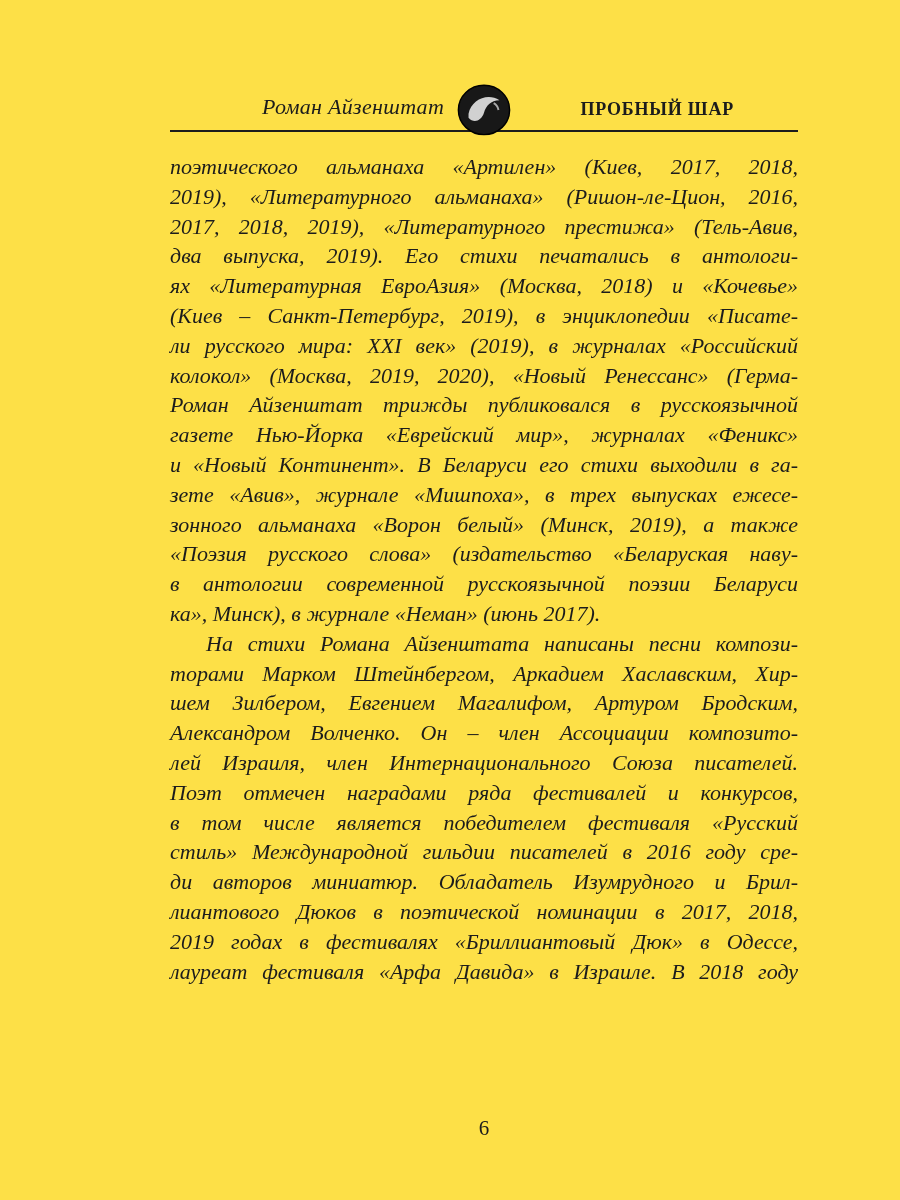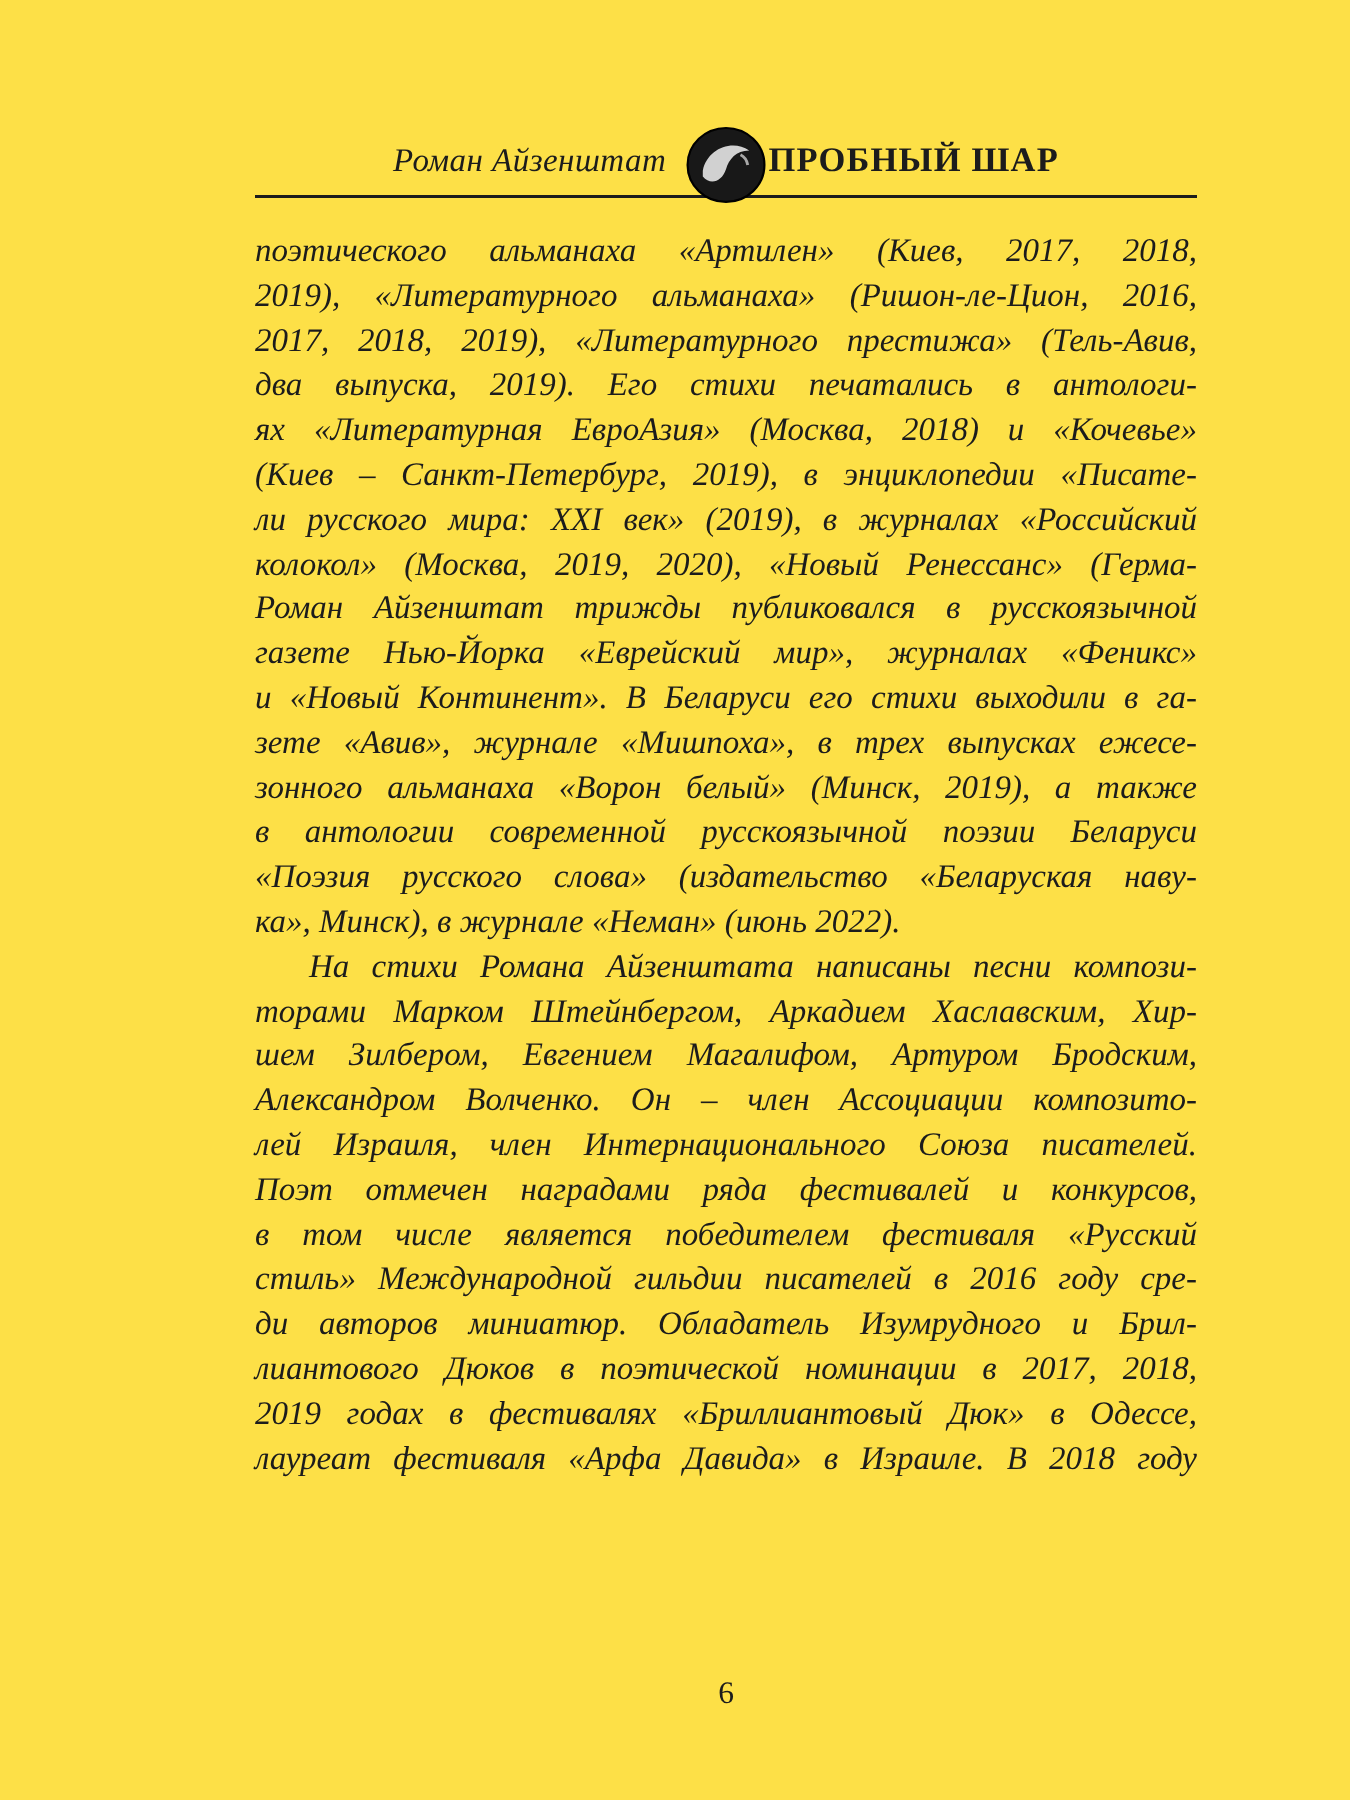--- a/index.html
+++ b/index.html
@@ -27,23 +27,23 @@
     border-bottom: 2px solid #1c1c1c;
   }
   .running-author {
     margin-left: 92px;
     font-style: italic;
     font-size: 22px;
     letter-spacing: 0.3px;
     white-space: nowrap;
   }
   .running-title {
-    margin-right: 92px;
+    margin-right: 64px;
     font-weight: bold;
-    font-size: 23px;
+    font-size: 18px;
     letter-spacing: 0.8px;
     white-space: nowrap;
   }
   .emblem {
     position: absolute;
     left: 50%;
     top: -6px;
     transform: translateX(-50%);
     width: 58px;
     height: 58px;
@@ -102,23 +102,23 @@
         <div class="line">два выпуска, 2019). Его стихи печатались в антологи-</div>
         <div class="line">ях «Литературная ЕвроАзия» (Москва, 2018) и «Кочевье»</div>
         <div class="line">(Киев – Санкт-Петербург, 2019), в энциклопедии «Писате-</div>
         <div class="line">ли русского мира: XXI век» (2019), в журналах «Российский</div>
         <div class="line">колокол» (Москва, 2019, 2020), «Новый Ренессанс» (Герма-</div>
         <div class="line">Роман Айзенштат трижды публиковался в русскоязычной</div>
         <div class="line">газете Нью-Йорка «Еврейский мир», журналах «Феникс»</div>
         <div class="line">и «Новый Континент». В Беларуси его стихи выходили в га-</div>
         <div class="line">зете «Авив», журнале «Мишпоха», в трех выпусках ежесе-</div>
         <div class="line">зонного альманаха «Ворон белый» (Минск, 2019), а также</div>
+        <div class="line">«Поэзия русского слова» (издательство «Беларуская наву-</div>
         <div class="line">в антологии современной русскоязычной поэзии Беларуси</div>
-        <div class="line">«Поэзия русского слова» (издательство «Беларуская наву-</div>
-        <div class="line no-justify">ка», Минск), в журнале «Неман» (июнь 2022).</div>
+        <div class="line no-justify">ка», Минск), в журнале «Неман» (июнь 2017).</div>
       </div>
       <div class="para">
         <div class="line indent">На стихи Романа Айзенштата написаны песни компози-</div>
         <div class="line">торами Марком Штейнбергом, Аркадием Хаславским, Хир-</div>
         <div class="line">шем Зилбером, Евгением Магалифом, Артуром Бродским,</div>
         <div class="line">Александром Волченко. Он – член Ассоциации композито-</div>
         <div class="line">лей Израиля, член Интернационального Союза писателей.</div>
         <div class="line">Поэт отмечен наградами ряда фестивалей и конкурсов,</div>
         <div class="line">в том числе является победителем фестиваля «Русский</div>
         <div class="line">стиль» Международной гильдии писателей в 2016 году сре-</div>

